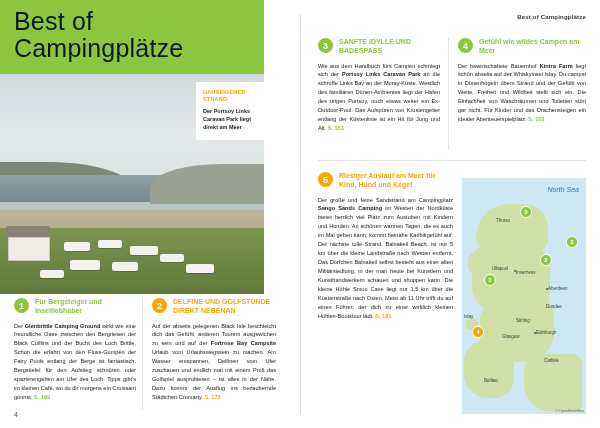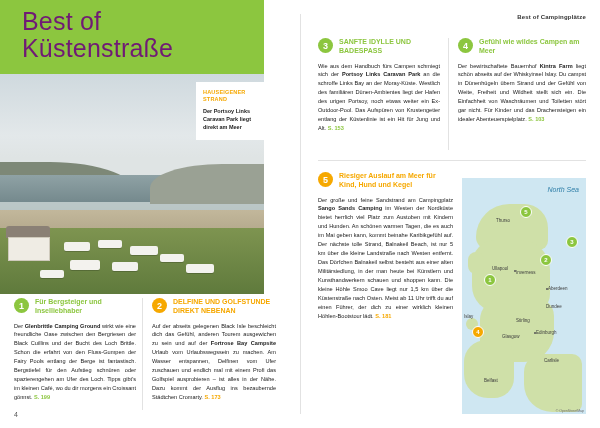--- a/index.html
+++ b/index.html
@@ -4,21 +4,21 @@
 <style>
   html,body{margin:0;padding:0;}
   body{width:600px;height:428px;background:#ffffff;font-family:"Liberation Sans",sans-serif;overflow:hidden;}
   .page{position:relative;width:600px;height:428px;background:#fff;}
 
   
   .running-head{position:absolute;top:14px;right:14px;font-size:6px;font-weight:bold;color:#333;letter-spacing:.2px;}
   .folio{position:absolute;left:14px;bottom:10px;font-size:7px;color:#555;}
 
   
-  .hero-title{position:absolute;left:22px;top:8px;width:230px;color:#701a75;}
+  .hero-title{position:absolute;left:14px;top:8px;width:230px;color:#0f172a;}
   .hero-title .l1,.hero-title .l2{font-size:25px;line-height:1.08;font-weight:400;letter-spacing:.2px;}
   .green-band{position:absolute;left:0;top:0;width:264px;height:74px;background:#8cc63f;}
   .photo-top{position:absolute;left:0;top:74px;width:264px;height:220px;overflow:hidden;}
   
   .sky{position:absolute;inset:0;background:linear-gradient(#cfd9de 0%,#e3e8ea 28%,#dfe4e4 38%);}
   .sea{position:absolute;left:0;top:46%;width:100%;height:16%;background:linear-gradient(#8fa2a5,#6d8286);}
   .surf{position:absolute;left:0;top:58%;width:100%;height:6%;background:#c8d2d1;opacity:.85;}
   .beach{position:absolute;left:0;top:62%;width:100%;height:10%;background:linear-gradient(#c2b79b,#b4a98c);}
   .green-field{position:absolute;left:0;top:70%;width:100%;height:30%;background:linear-gradient(#7e9450,#5f7a3c);}
   .headland{position:absolute;left:-10px;top:40%;width:150px;height:26%;background:#7d8877;border-radius:0 60% 0 0;}
@@ -69,21 +69,21 @@
 <body>
 
 <div class="page">
 
   <div class="running-head">Best of Campingplätze</div>
   <div class="folio">4</div>
 
   <div class="green-band"></div>
   <div class="hero-title">
     <div class="l1">Best of</div>
-    <div class="l2">Küstenstraße</div>
+    <div class="l2">Campingplätze</div>
   </div>
 
   <div class="photo-top">
     <div class="sky"></div>
     <div class="headland"></div>
     <div class="sea"></div>
     <div class="surf"></div>
     <div class="beach"></div>
     <div class="cliff"></div>
     <div class="green-field"></div>

